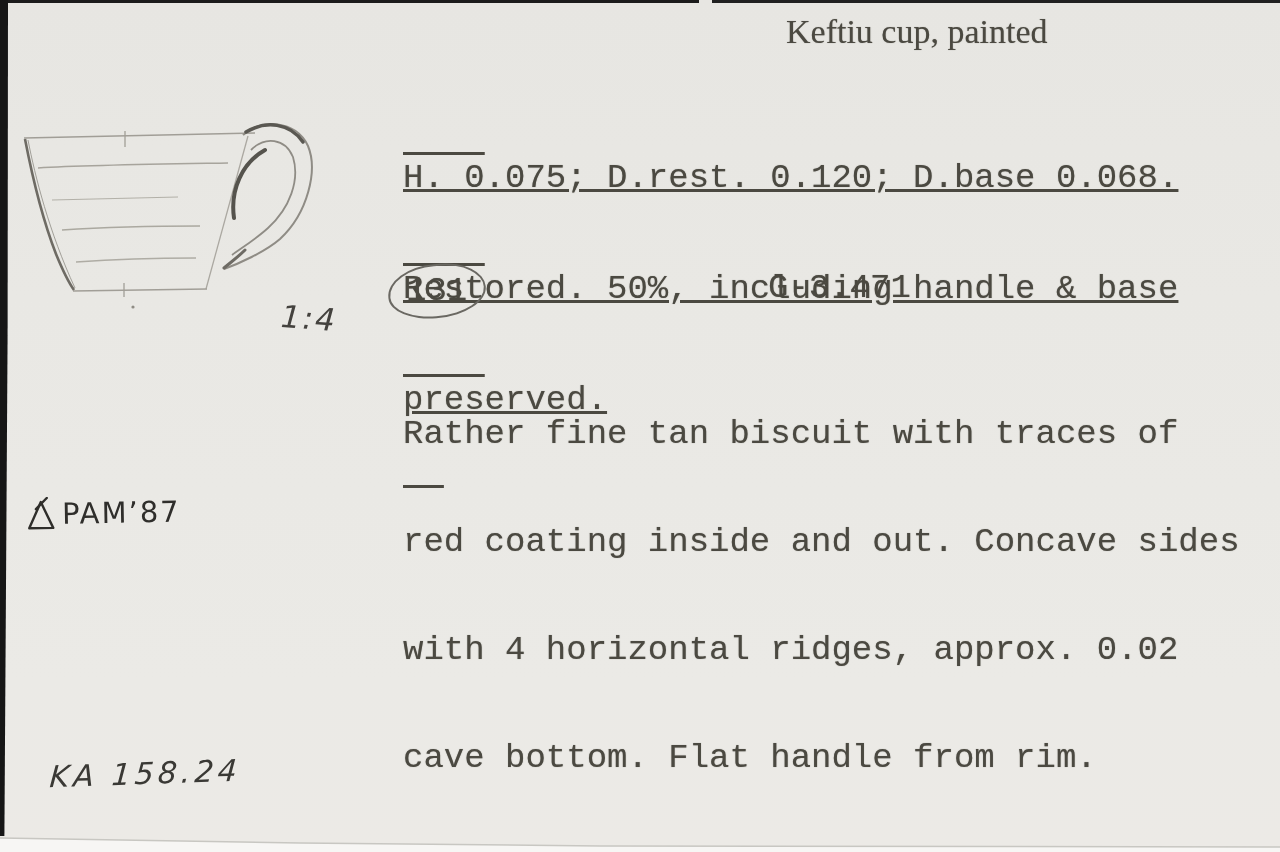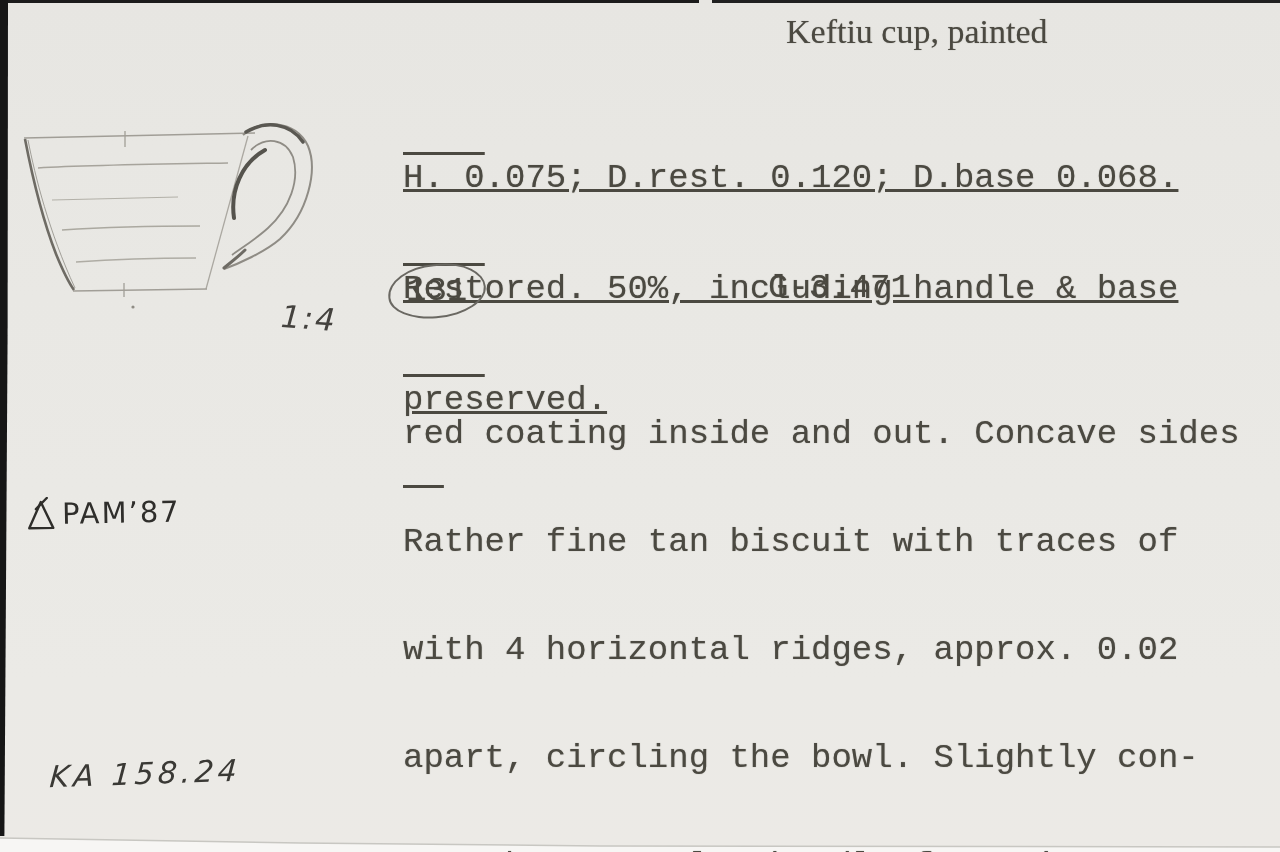--- a/index.html
+++ b/index.html
@@ -121,24 +121,23 @@
     <span class="ln">preserved.</span>
   </div>
 
 
   <div class="circle-mark">
     <span class="tw-inline">131</span>
   </div>
   <div class="tw" style="left:768px;top:270px;">G-3.471</div>
 
   <div class="tw desc" style="left:403px;top:344px;">
+    <span class="ln">Rather fine tan biscuit with traces of</span>
     <span class="ln">red coating inside and out. Concave sides</span>
-    <span class="ln">Rather fine tan biscuit with traces of</span>
     <span class="ln">with 4 horizontal ridges, approx. 0.02</span>
-    <span class="ln">apart, circling the bowl. Slightly con-</span>
     <span class="ln">cave bottom. Flat handle from rim.</span>
   </div>
 
   <div class="hw artist-mark">
     <svg width="30" height="34" viewBox="0 0 30 34">
       <path d="M15,5 L27,31 L3,31 Z" fill="none" stroke="#2f2e2b" stroke-width="2.4" stroke-linejoin="round"></path>
       <path d="M10,12 L21,1" fill="none" stroke="#2f2e2b" stroke-width="2.4" stroke-linecap="round"></path>
     </svg>
     <span>PAM’87</span>
   </div>

